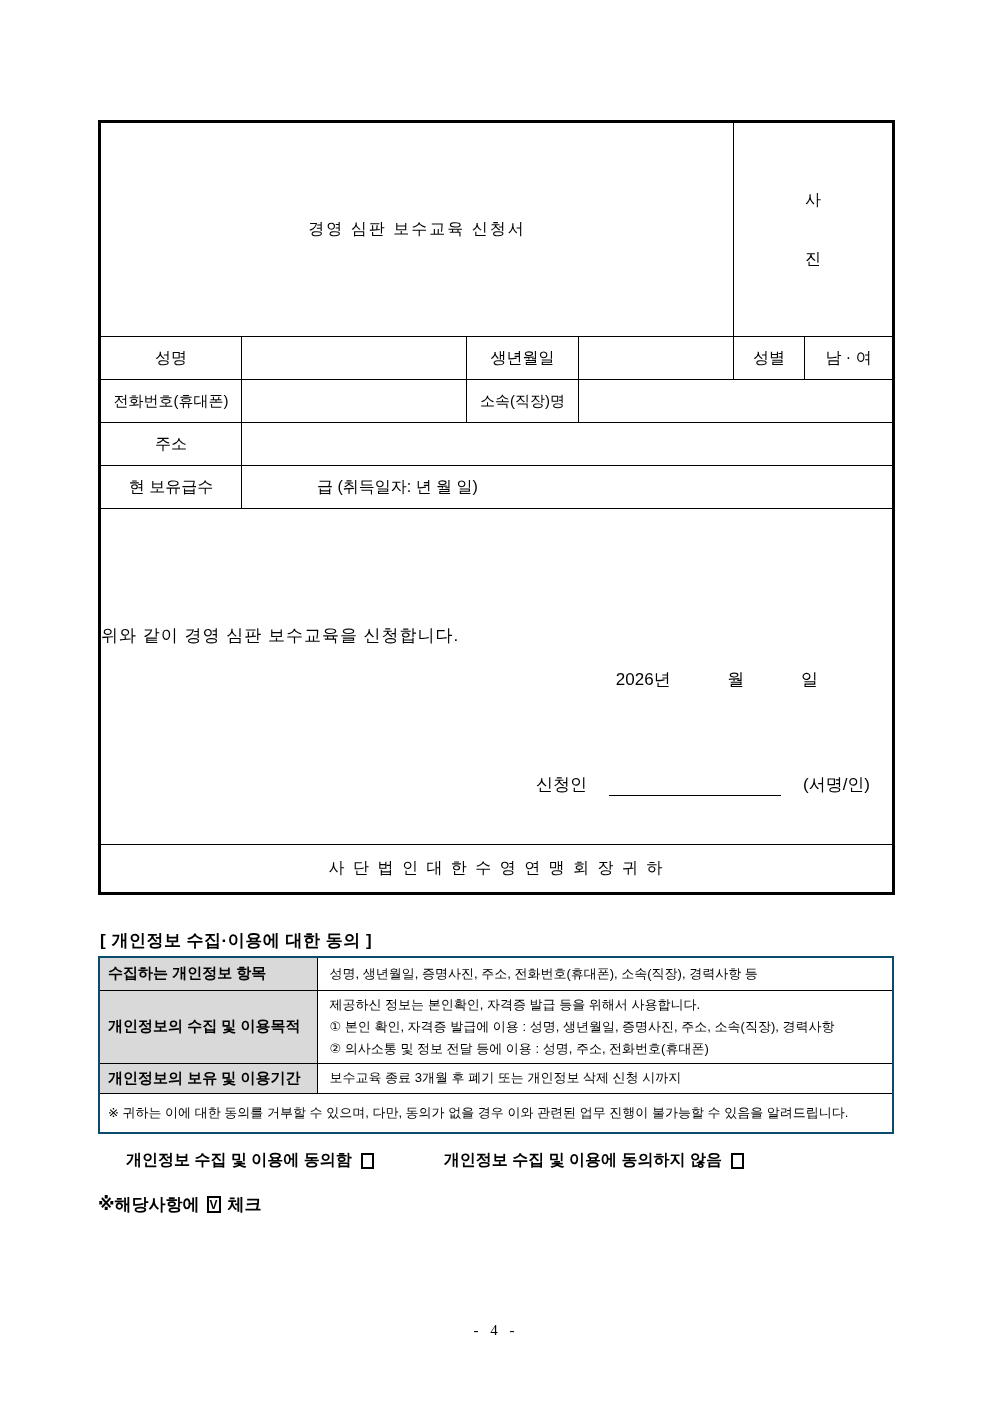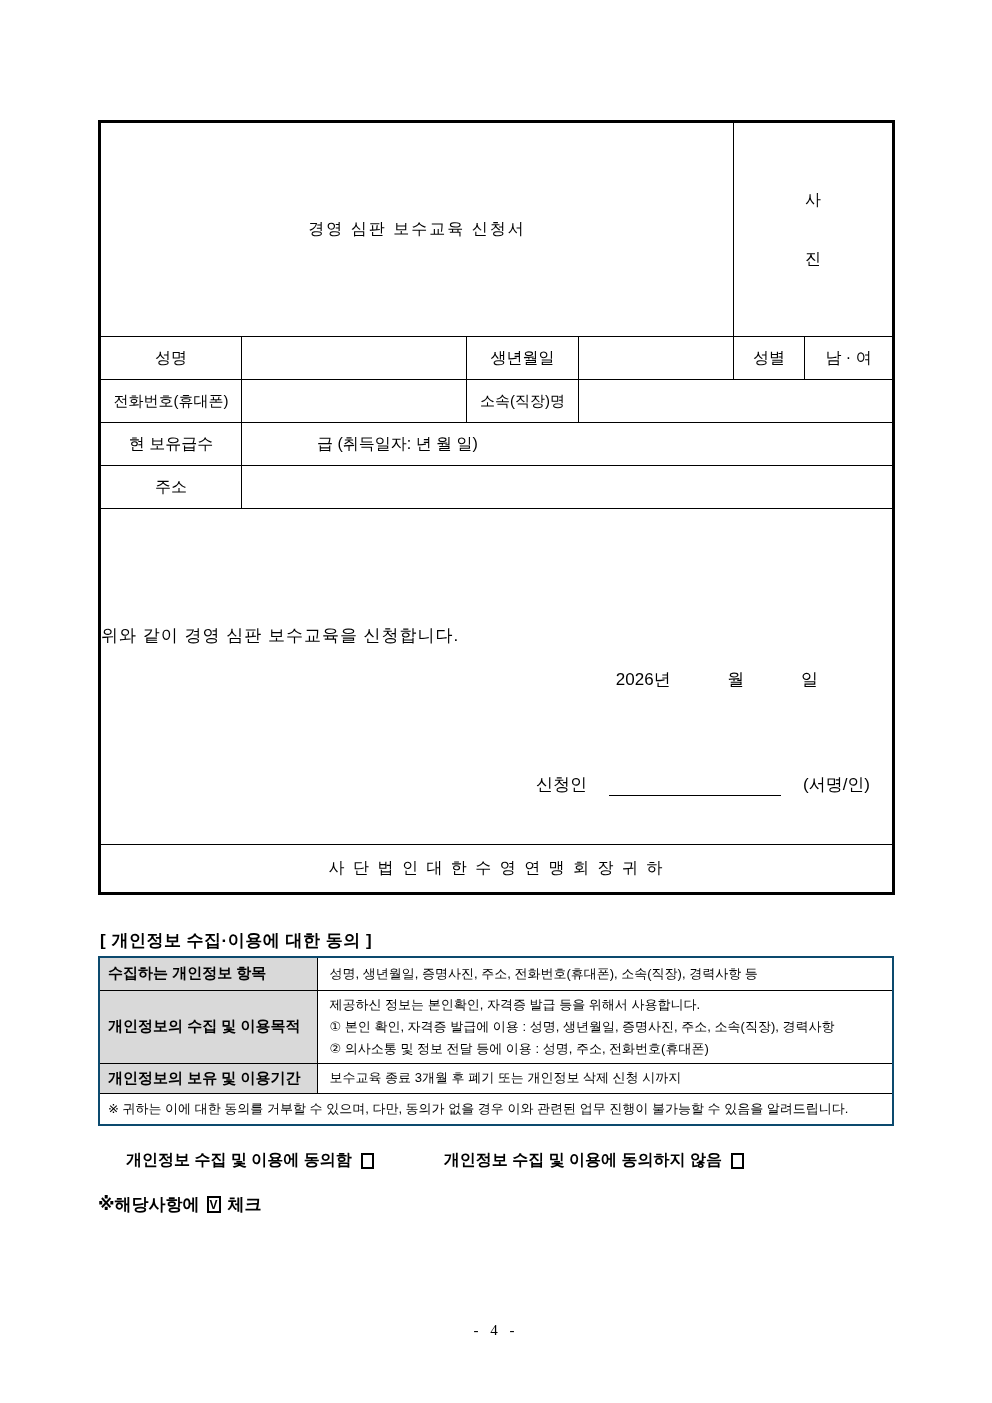--- a/index.html
+++ b/index.html
@@ -74,21 +74,21 @@
   td.c-lbl {
     background: #d9d9d9;
     font-weight: bold; font-size: 15px;
     padding-left: 8px; white-space: nowrap;
   }
   td.c-val { font-size: 13px; padding-left: 12px; white-space: nowrap; }
   tr.c-r1 { height: 33px; }
   tr.c-r2 { height: 73px; }
   tr.c-r2 .c-val div { line-height: 22px; }
   tr.c-r3 { height: 30px; }
-  tr.c-r4 { height: 32px; }
+  tr.c-r4 { height: 40px; }
   .c-notice { font-size: 13px; padding-left: 8px; white-space: nowrap; }
 
   
   .options-line {
     position: absolute; top: 1150px; left: 126px;
     display: flex; gap: 70px;
     font-size: 16px; font-weight: bold;
     align-items: center;
   }
   .option { display: flex; align-items: center; gap: 9px; }
@@ -148,26 +148,26 @@
       <td class="lbl">성별</td>
       <td class="lbl">남 · 여</td>
     </tr>
     <tr class="field-row">
       <td class="lbl" style="font-size:15px;">전화번호(휴대폰)</td>
       <td class="fill"></td>
       <td class="lbl" style="font-size:15px;">소속(직장)명</td>
       <td class="fill" colspan="3"></td>
     </tr>
     <tr class="field-row">
+      <td class="lbl">주소</td>
+      <td class="fill" colspan="5"></td>
+    </tr>
+    <tr class="field-row">
       <td class="lbl">현  보유급수</td>
       <td class="grade-cell" colspan="5">급      (취득일자:             년          월           일)</td>
-    </tr>
-    <tr class="field-row">
-      <td class="lbl">주소</td>
-      <td class="fill" colspan="5"></td>
     </tr>
     <tr>
       <td class="middle-cell" colspan="6">
         <div class="statement">위와 같이 경영 심판 보수교육을 신청합니다.</div>
         <div class="date-line">2026년            월            일</div>
         <div class="sig-row">
           <span>신청인</span>
           <span class="sig-underline"></span>
           <span>(서명/인)</span>
         </div>

